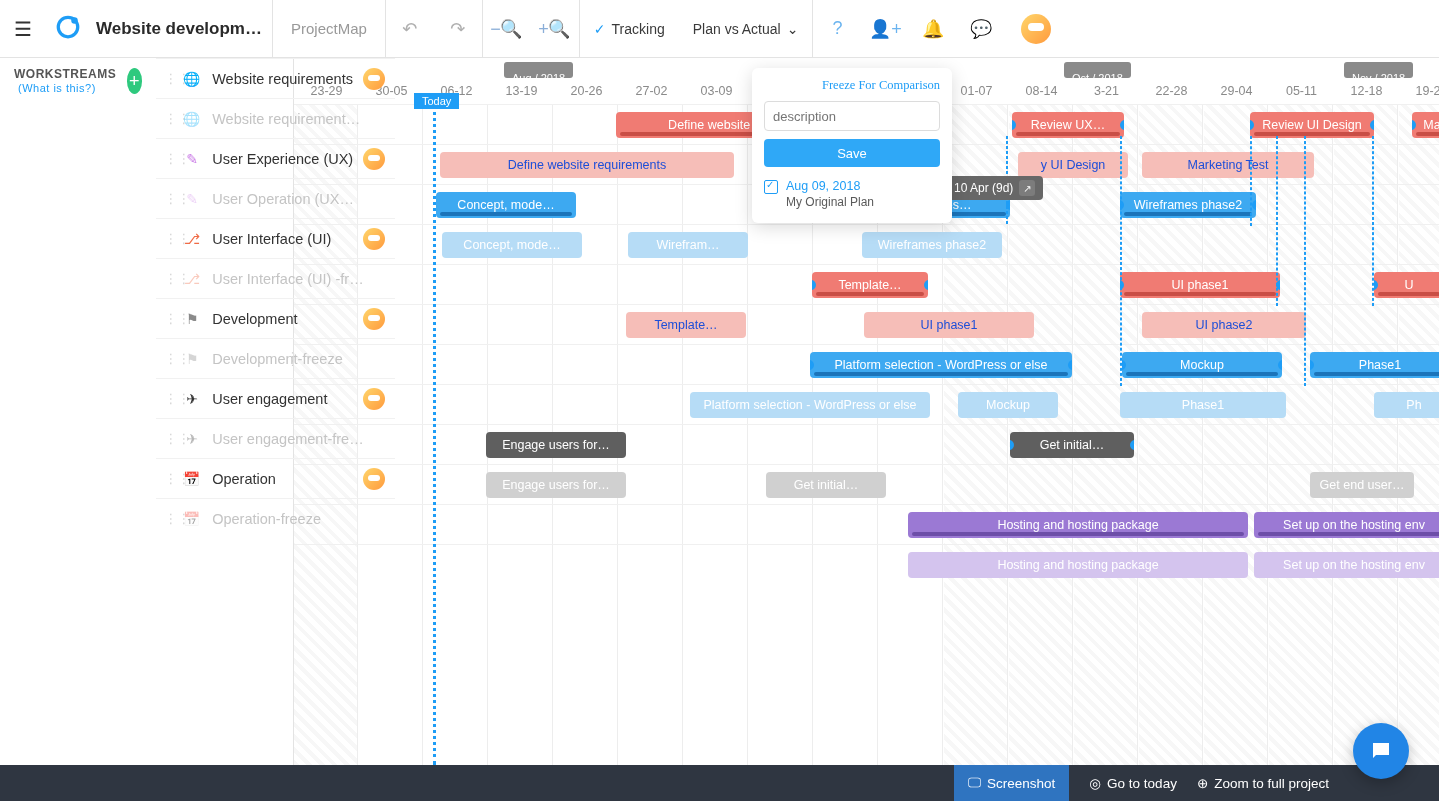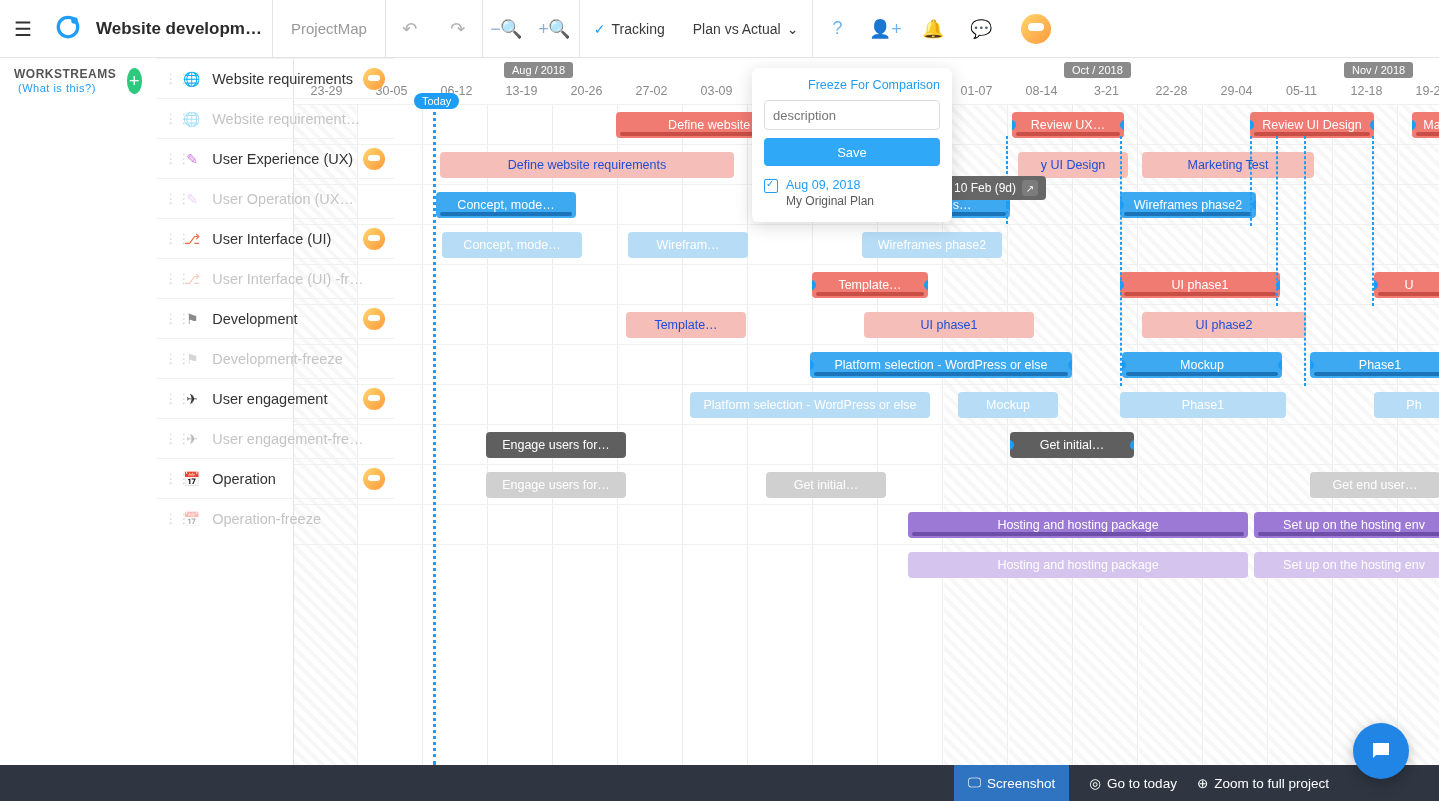--- a/index.html
+++ b/index.html
@@ -36,49 +36,49 @@
 .row .ico { width:20px; text-align:center; font-size:14px;}
 .row .txt { flex:1; font-size:14.5px; color:#333; white-space:nowrap; overflow:hidden; text-overflow:ellipsis;}
 .row .av { width:22px; height:22px; border-radius:50%; background:linear-gradient(135deg,#ffd66b,#ff9a3d); position:relative;}
 .row .av::after { content:""; position:absolute; left:5px; top:7px; width:12px; height:6px; border-radius:6px; background:#fff;}
 .row.faded .txt { color:#c4c4c4;}
 .row.faded .ico { opacity:.35;}
 .addws { padding:14px 22px; color:var(--green); font-size:14px; cursor:pointer;}
 
 .chart { position:relative; flex:1; overflow:hidden;}
 .months { position:absolute; top:0; left:0; right:0; height:20px;}
-.month { position:absolute; top:4px; height:16px; background:#8a8a8a; color:#fff; font-size:11px; padding:0 8px; border-radius:3px; line-height:16px;}
+.month { position:absolute; top:4px; height:16px; background:#8a8a8a; color:#fff; font-size:11px; padding:8px 8px; border-radius:3px; line-height:16px;}
 .weeks { position:absolute; top:20px; left:0; right:0; height:26px; display:flex;}
 .week { flex:0 0 65px; text-align:center; font-size:12.5px; color:#8a8a8a; line-height:26px;}
 .gridv { position:absolute; top:46px; bottom:0; left:0; right:0;}
 .gridv .col { position:absolute; top:0; bottom:0; width:64px; border-right:1px solid var(--grid);}
 .gridv .col.hatch { background:repeating-linear-gradient(45deg,#f7f7f7,#f7f7f7 4px,#fff 4px,#fff 9px);}
 .lanes { position:absolute; top:46px; left:0; right:0;}
 .lane { height:40px; border-top:1px solid #f0f0f0; position:relative;}
 .today { position:absolute; top:35px; bottom:0; border-left:3px dotted var(--blue); left:140px; z-index:5;}
-.today .pill { position:absolute; top:0; left:-22px; background:var(--blue); color:#fff; font-size:11px; padding:2px 8px; border-radius:8px;}
+.today .pill { position:absolute; top:0; left:-22px; background:var(--blue); color:#fff; font-size:11px; padding:2px 8px; border-radius:0;}
 .bar { position:absolute; height:26px; top:7px; border-radius:4px; color:#fff; font-size:12.5px; display:flex; align-items:center; justify-content:center; padding:0 8px; white-space:nowrap; overflow:hidden;}
 .bar.orange { background:#f07b73;}
 .bar.orange::after { content:""; position:absolute; left:4px; right:4px; bottom:2px; height:4px; border-radius:2px; background:#c94e46;}
 .bar.orange-faded { background:#f6beb8; color:#1d4ed8;}
 .bar.blue { background:#3da9f1;}
 .bar.blue::after { content:""; position:absolute; left:4px; right:4px; bottom:2px; height:4px; border-radius:2px; background:#1b74ba;}
 .bar.blue-faded { background:#b6dcf6; color:#fff;}
 .bar.dark { background:#5f5f5f;}
 .bar.dark-faded { background:#d0d0d0; color:#fff;}
 .bar.purple { background:#9b79d4;}
 .bar.purple::after { content:""; position:absolute; left:4px; right:4px; bottom:2px; height:4px; border-radius:2px; background:#6d4ea8;}
 .bar.purple-faded { background:#d4c4ee; color:#fff;}
 .bar .dot { width:10px; height:10px; border-radius:50%; background:var(--blue); position:absolute;}
 .bar .dot.l { left:-6px;} .bar .dot.r { right:-6px;}
 .dep { position:absolute; border:1.2px dashed var(--blue); z-index:4;}
 .tooltip { position:absolute; background:#676767; color:#fff; font-size:12px; padding:4px 8px; border-radius:4px; z-index:30;}
 .tooltip .ext { display:inline-flex; width:16px; height:16px; background:#7c7c7c; border-radius:3px; align-items:center; justify-content:center; margin-left:6px; font-size:10px;}
 .popover { position:absolute; top:10px; background:#fff; width:200px; border-radius:6px; box-shadow:0 4px 18px rgba(0,0,0,.15); padding:10px 12px 14px; z-index:40;}
-.popover .link { color:var(--blue); font-size:12.5px; text-align:right; display:block; margin-bottom:8px; cursor:pointer;}
+.popover .link { color:var(--blue); font-size:12.5px; text-align:right; display:block; margin-bottom:8px; cursor:pointer;font-family:Liberation Serif, serif;}
 .popover input { width:100%; height:30px; border:1px solid #dcdcdc; border-radius:4px; padding:0 8px; font-size:13px; color:#888; margin-bottom:8px;}
 .popover .save { width:100%; height:28px; background:var(--blue2); color:#fff; border:none; border-radius:4px; font-size:13px; cursor:pointer; margin-bottom:12px;}
 .popover .entry { display:flex; align-items:flex-start; gap:8px; font-size:12.5px;}
 .popover .entry .cb { width:14px; height:14px; border:1.5px solid var(--blue); border-radius:2px; margin-top:1px; position:relative;}
 .popover .entry .cb::after { content:"✓"; color:var(--blue); font-size:10px; position:absolute; left:1px; top:-2px;}
 .popover .entry .d1 { color:var(--blue); }
 .popover .entry .d2 { color:#5a5a5a; font-size:12px; margin-top:2px;}
 
 .left-splitter { position:absolute; right:-5px; top:296px; color:#cfcfcf; font-size:11px; line-height:5px;}
 
@@ -292,37 +292,37 @@
           <div class="bar blue-faded" style="left: 826px; width: 166px;">Phase1</div>
           <div class="bar blue-faded" style="left: 1080px; width: 80px;">Ph</div>
         </div>
         <div class="lane">
           <div class="bar dark" style="left: 192px; width: 140px;">Engage users for…</div>
           <div class="bar dark" style="left: 716px; width: 124px;">Get initial…<span class="dot l"></span><span class="dot r"></span></div>
         </div>
         <div class="lane">
           <div class="bar dark-faded" style="left: 192px; width: 140px;">Engage users for…</div>
           <div class="bar dark-faded" style="left: 472px; width: 120px;">Get initial…</div>
-          <div class="bar dark-faded" style="left: 1016px; width: 130px;">Get end user…</div>
+          <div class="bar dark-faded" style="left: 1016px; width: 104px;">Get end user…</div>
         </div>
         <div class="lane">
           <div class="bar purple" style="left: 614px; width: 340px;">Hosting and hosting package</div>
           <div class="bar purple" style="left: 960px; width: 200px;">Set up on the hosting env</div>
         </div>
         <div class="lane">
           <div class="bar purple-faded" style="left: 614px; width: 340px;">Hosting and hosting package</div>
           <div class="bar purple-faded" style="left: 960px; width: 200px;">Set up on the hosting env</div>
         </div>
       </div>
     <div class="today" id="today" style="left: 139px;">
         <div class="pill">Today</div>
       </div>
 
     <div class="tooltip" id="tooltip" style="left: 652px; top: 118px;">
-      <span>10 Feb (9d)</span><span class="ext">↗</span>
+      <span>10 Apr (9d)</span><span class="ext">↗</span>
     </div>
 
     <div class="popover" id="popover" style="left: 458px;">
       <span class="link">Freeze For Comparison</span>
       <input placeholder="description" style="">
       <button class="save">Save</button>
       <div class="entry">
         <div class="cb"></div>
         <div>
           <div class="d1">Aug 09, 2018</div>

